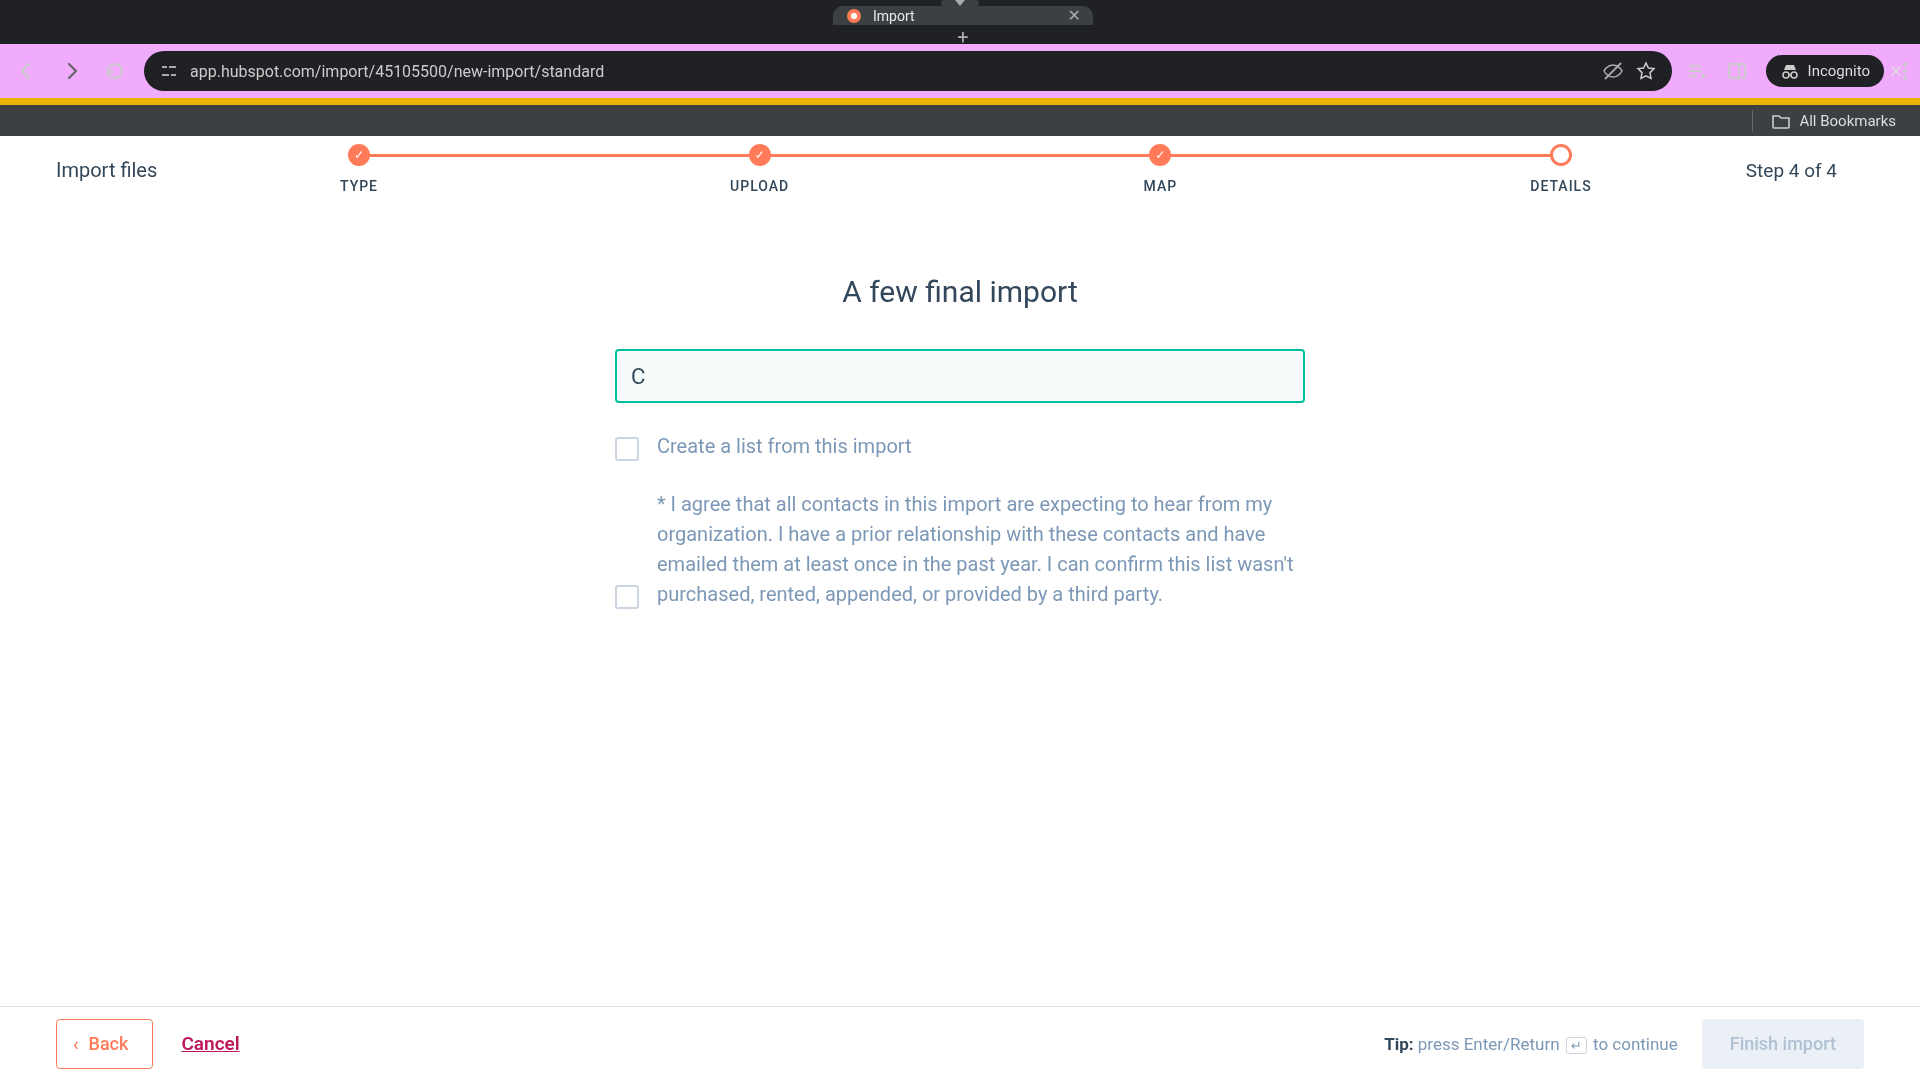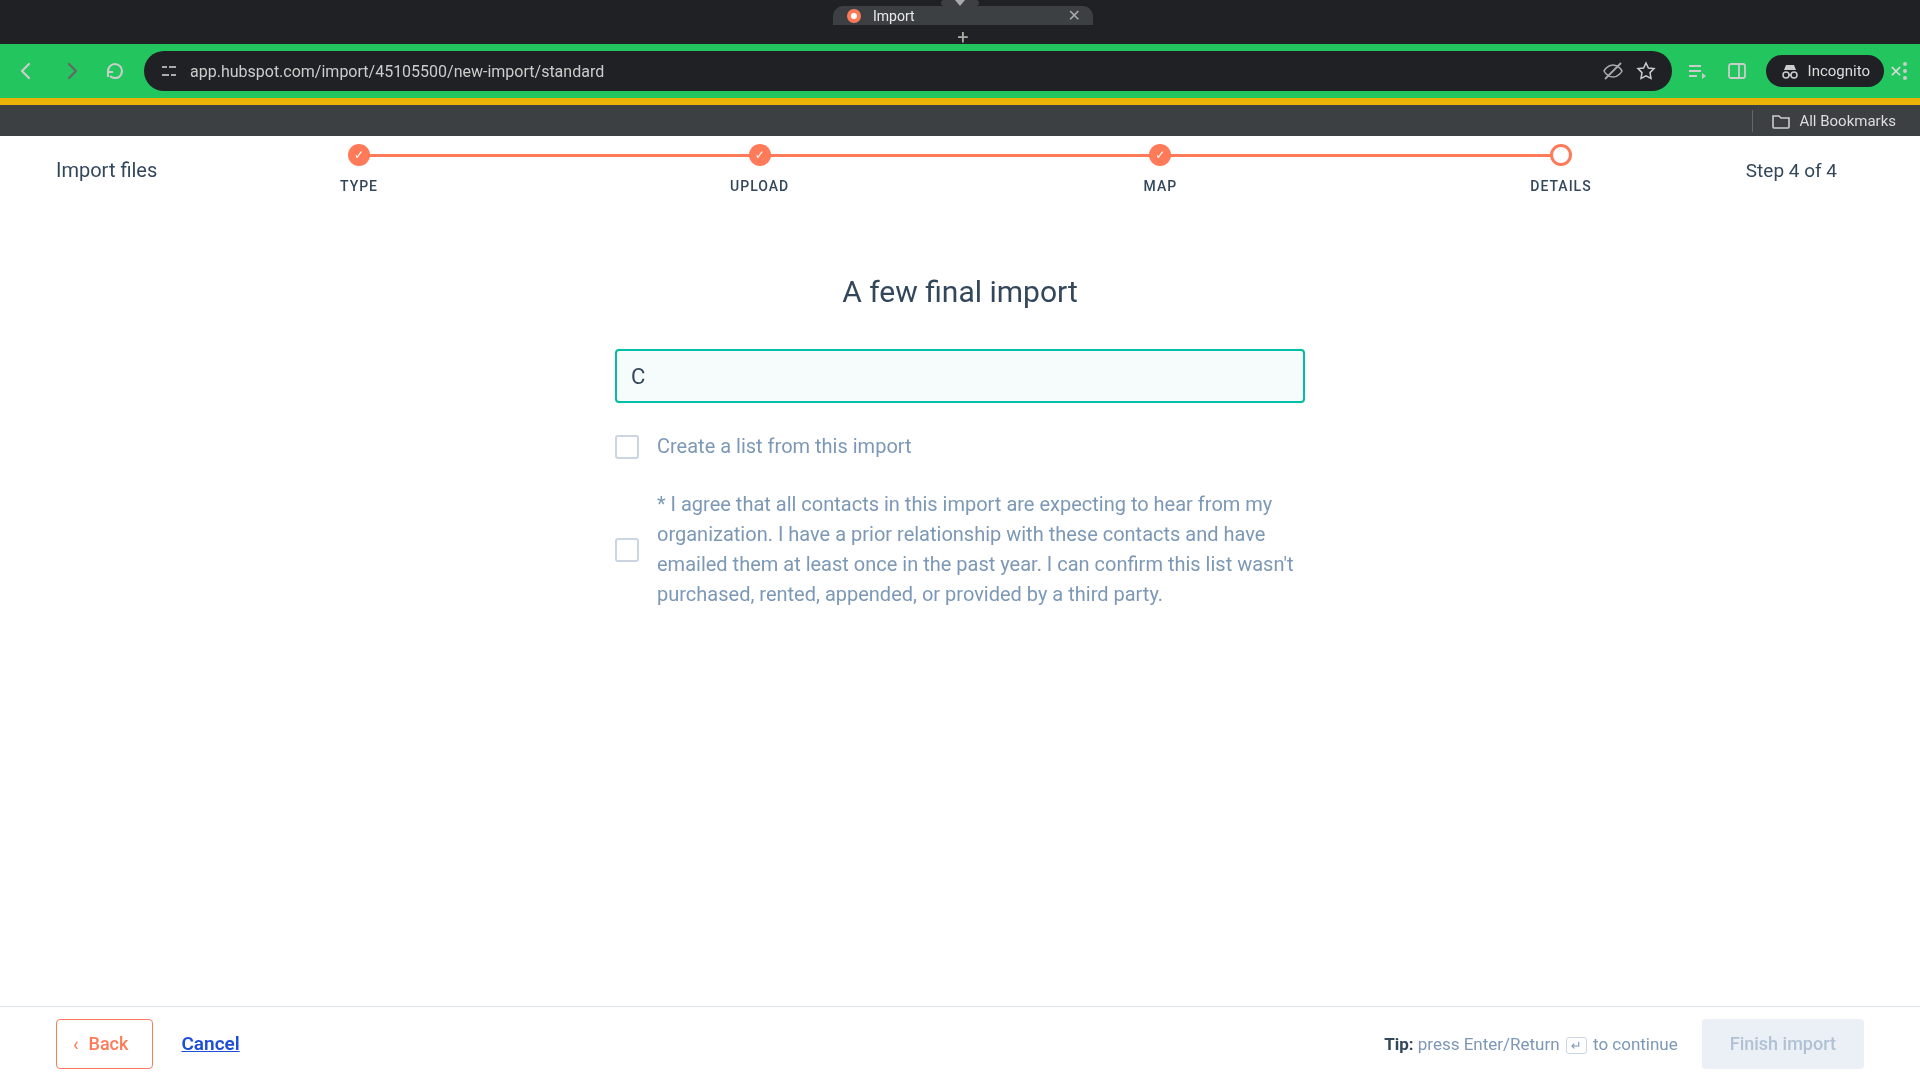--- a/index.html
+++ b/index.html
@@ -9,21 +9,21 @@
 .browser-top { background: #202124; height: 44px; display: flex; align-items: center; padding-left: 6px; flex-direction: column; }
 .tab-menu { width: 38px; height: 36px; background: #3c4043; border-radius: 10px; display:flex; align-items:center; justify-content:center; margin-right:6px;}
 .chev-down { width:0;height:0;border-left:5px solid transparent;border-right:5px solid transparent;border-top:6px solid #aaa;}
 .tab { background: #3c4043; height: 36px; border-radius: 10px 10px 0 0; display: flex; align-items: center; padding: 0 12px; min-width: 260px; color: #e8eaed; font-size: 14px; gap: 10px; }
 .tab .x { margin-left: auto; color:#aaa; font-size:16px;}
 .favicon { width:18px;height:18px;display:flex;align-items:center;justify-content:center;}
 .tab-add { color:#aaa; font-size:20px; padding:0 14px; display:flex;align-items:center;justify-content:center; height:36px;}
 .window-btns { margin-left:auto; display:flex; gap:0;}
 .window-btn { width:48px;height:44px; display:flex;align-items:center;justify-content:center; color:#ddd; font-size:16px;}
 
-.browser-bar { background:#22c55e; height:54px; display:flex; align-items:center; padding:0 12px; gap:14px; color:#e8eaed;}
+.browser-bar { background:#f0abfc; height:54px; display:flex; align-items:center; padding:0 12px; gap:14px; color:#e8eaed;}
 .nav-icon { width:30px;height:30px;display:flex;align-items:center;justify-content:center;color:#bbb; border-radius:50%; font-size:20px;}
 .nav-icon.dim{color:#666;}
 .address { flex:1; background:#202124; border-radius:22px; height:40px; display:flex; align-items:center; padding:0 16px; color:#ccc; font-size:16px; gap:12px;}
 .address .url{flex:1;}
 .right-icons{display:flex;gap:18px;align-items:center;}
 .incog-pill{background:#202124;border-radius:20px;padding:6px 14px;display:flex;align-items:center;gap:8px;color:#ddd;font-size:15px;}
 .bookmarks-bar{background:#3c4043;height:38px;display:flex;align-items:center;justify-content:flex-end;padding:0 24px;color:#ddd;font-size:15px;border-top:7px solid #eab308;}
 .bookmarks-bar .sep{width:1px;height:22px;background:#666;margin-right:18px;}
 .bookmarks-bar .folder{display:flex;align-items:center;gap:8px;}
 
@@ -38,28 +38,28 @@
 .step-nodes{position:relative;display:flex;justify-content:space-between;}
 .node{display:flex;flex-direction:column;align-items:center;width:28px;}
 .node .dot{width:22px;height:22px;border-radius:50%;background:#ff7a59;display:flex;align-items:center;justify-content:center;color:#fff;font-size:12px;z-index:1;}
 .node .dot.hollow{background:#fff;border:3px solid #ff7a59;}
 .node .lbl{margin-top:12px;font-size:14px;letter-spacing:1px;color:#33475b;font-weight:500;white-space:nowrap;}
 
 .page-body{width:690px;margin:70px auto 0;}
 .heading{font-size:30px;color:#33475b;font-weight:400;text-align:center;margin-bottom:40px;}
 .field-label{font-size:17px;font-weight:600;color:#33475b;margin-bottom:10px;}
 .text-input{width:100%;height:54px;border:2px solid #00bda5;border-radius:4px;padding:0 14px;font-size:22px;color:#33475b;outline:none;background:#f5fcfb;}
-.checkrow{display:flex;gap:18px;margin-top:28px;align-items:center;}
+.checkrow{display:flex;gap:18px;margin-top:28px;align-items:flex-end;}
 .checkbox{width:24px;height:24px;border:2px solid #cbd6e2;border-radius:3px;flex-shrink:0;margin-top:2px;}
 .checklabel{font-size:20px;color:#7c98b6;line-height:1.5;}
 
 .footer{position:fixed;bottom:0;left:0;right:0;height:74px;border-top:1px solid #dfe3eb;display:flex;align-items:center;padding:0 56px;background:#fff;}
 .btn-back{border:1px solid #ff7a59;color:#ff7a59;background:#fff;border-radius:4px;height:50px;padding:0 24px 0 16px;font-size:18px;display:flex;align-items:center;gap:10px;font-weight:500;}
 .btn-back .ch{font-size:18px;}
-.btn-cancel{background:none;border:none;color:#1d4ed8;font-size:19px;font-weight:600;text-decoration:underline;margin-left:28px;}
+.btn-cancel{background:none;border:none;color:#be185d;font-size:19px;font-weight:600;text-decoration:underline;margin-left:28px;}
 .tip{margin-left:auto;font-size:17px;color:#7c98b6;}
 .tip b{color:#33475b;font-weight:700;}
 .tip .key{display:inline-block;border:1px solid #cbd6e2;border-radius:3px;padding:0 4px;font-size:13px;margin:0 2px;}
 .btn-finish{background:#eaf0f6;color:#b0c1d4;border:none;border-radius:4px;height:50px;padding:0 28px;font-size:18px;font-weight:500;margin-left:24px;}
 
 svg{display:block;}
 </style>
 </head>
 <body>
 

